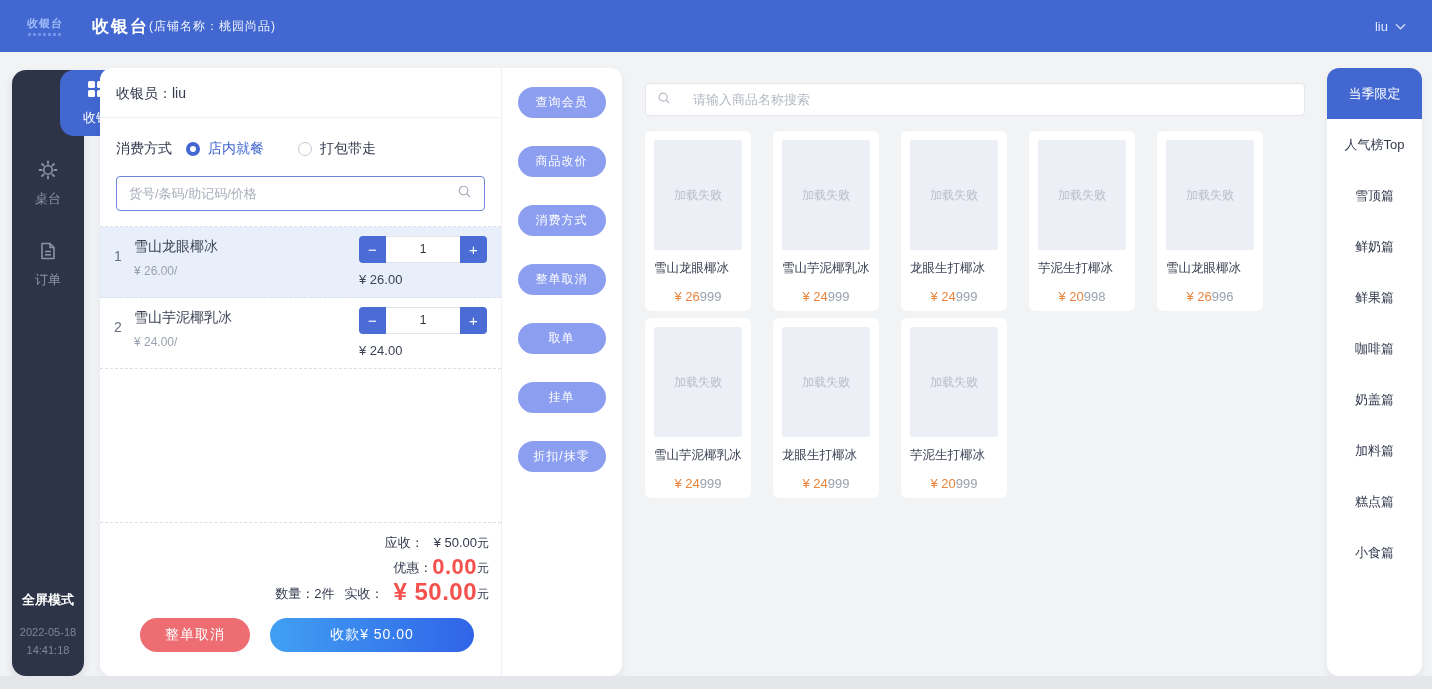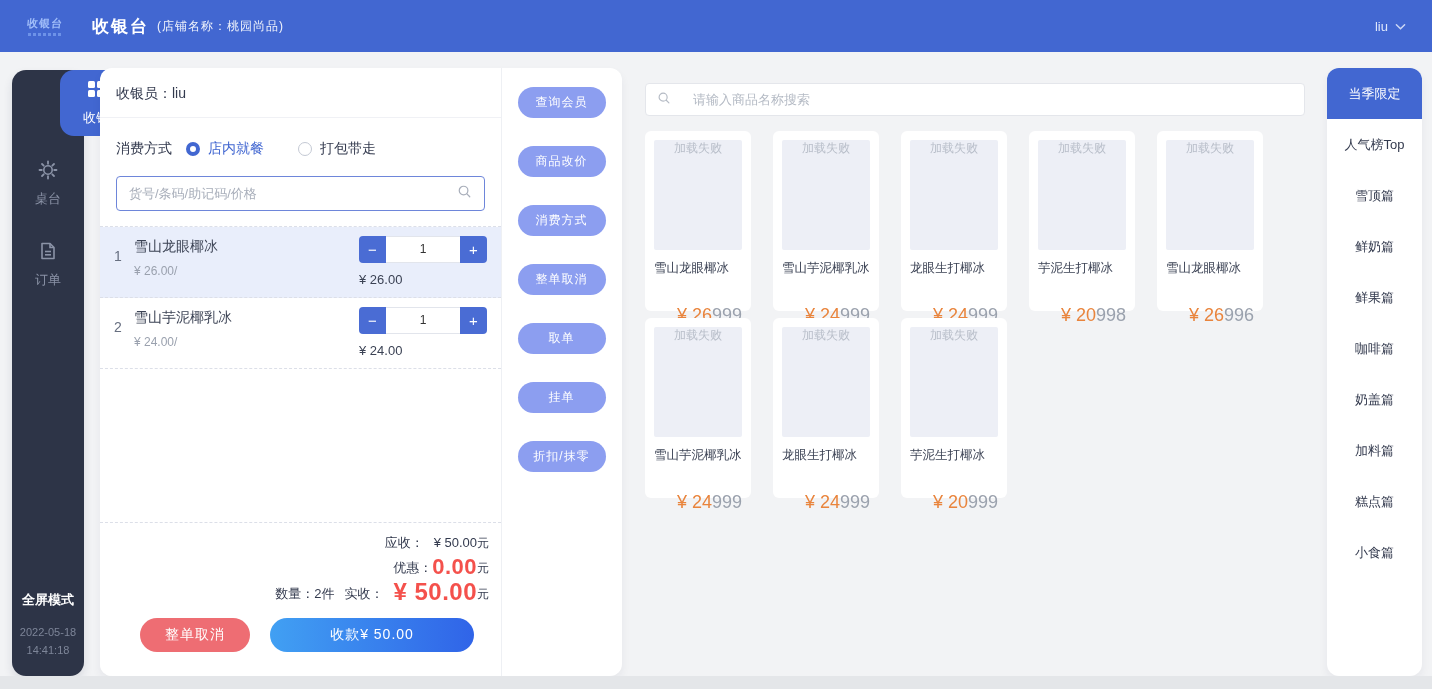--- a/index.html
+++ b/index.html
@@ -6,21 +6,21 @@
   body { font-family: "Liberation Sans", sans-serif; background:#f2f3f5; }
   .screen { position:relative; width:1432px; height:689px; background:#f2f3f5; overflow:hidden; }
   .screen::after { content:""; position:absolute; left:0; right:0; bottom:0; height:13px; background:#e4e6e9; }
 
   
   .topbar { position:absolute; top:0; left:0; right:0; height:52px; background:#4267d1; display:flex; align-items:center; z-index:5; }
   .logo { margin-left:22px; width:46px; text-align:center; }
   .logo-text { font-size:11px; font-weight:bold; color:#9fbcf8; letter-spacing:1px; transform:skewX(-6deg); }
   .logo-dots { height:3px; margin:2px 6px 0; background:repeating-linear-gradient(90deg,#7ba0f0 0 3px,transparent 3px 5px); opacity:.75; }
   .app-title { margin-left:24px; color:#fff; font-size:17px; font-weight:bold; letter-spacing:2px; }
-  .app-subtitle { margin-left:8px; color:rgba(255,255,255,.92); font-size:12px; letter-spacing:1px; }
+  .app-subtitle { color:rgba(255,255,255,.92); font-size:12px; letter-spacing:1px; }
   .topbar-user { position:absolute; right:26px; display:flex; align-items:center; gap:7px; color:#dde6fb; font-size:13px; cursor:pointer; }
 
   
   .sidebar { position:absolute; left:12px; top:70px; width:72px; height:606px; background:#2d3447; border-radius:14px; box-shadow:0 5px 10px rgba(30,40,70,.12); }
   .nav-item { width:72px; height:66px; display:flex; flex-direction:column; align-items:center; justify-content:center; gap:7px; color:#8b93a7; font-size:13px; cursor:pointer; }
   .nav-item.active { background:#4267d1; color:#fff; border-radius:14px;margin-left:48px; }
   .nav-item + .nav-item { margin-top:15px; }
   .sidebar-footer { position:absolute; bottom:16px; left:0; right:0; text-align:center; }
   .fullscreen-label { color:#ffffff; font-size:13px; font-weight:bold; margin-bottom:14px; cursor:pointer; }
   .datetime { color:#7d8598; font-size:11px; line-height:1.7; }
@@ -67,23 +67,23 @@
   
   .actions { width:119px; padding-top:19px; display:flex; flex-direction:column; align-items:center; }
   .action-btn { width:88px; height:31px; border-radius:16px; background:#8c9ef0; color:#fff; font-size:12px; border:none; font-family:inherit; margin-bottom:28px; cursor:pointer; letter-spacing:1px; }
 
   
   .prod-search { position:absolute; left:645px; top:83px; width:660px; height:33px; background:#fff; border:1px solid #e4e6eb; border-radius:4px; display:flex; align-items:center; gap:22px; padding:0 11px; }
   .prod-search input { flex:1; border:none; outline:none; font-size:13px; color:#333; background:transparent; font-family:inherit; }
   .prod-search input::placeholder { color:#b4bac4; }
   .grid { position:absolute; left:645px; top:131px; width:662px; display:flex; flex-wrap:wrap; gap:7px 22px; }
   .card { width:106px; height:180px; background:#fff; border-radius:6px; padding:9px 9px 0; cursor:pointer; }
-  .card-img { height:110px; background:#edeff6; border-radius:2px; display:flex; justify-content:center; color:#b8bec9; font-size:12px; }
+  .card-img { height:110px; background:#edeff6; border-radius:2px; display:flex; align-items:center; justify-content:center; color:#b8bec9; font-size:12px; }
   .card-name { margin-top:10px; font-size:12.5px; color:#3b4254; white-space:nowrap; overflow:hidden; }
-  .card-foot { margin-top:28px; display:flex; justify-content:flex-end; font-size:18px; }
+  .card-foot { margin-top:12px; display:flex; justify-content:center; font-size:13px; }
   .card-price { color:#e9843c; }
   .card-stock { color:#9aa1ad; }
 
   
   .cats { position:absolute; left:1327px; top:68px; width:95px; height:608px; background:#fff; border-radius:12px; overflow:hidden; box-shadow:0 5px 10px rgba(30,40,70,.06); }
   .cat-item { height:51px; display:flex; align-items:center; justify-content:center; font-size:13px; color:#333a4e; cursor:pointer; }
   .cat-item.active { background:#4267d1; color:#fff; }
 </style>
 </head>
 <body>

